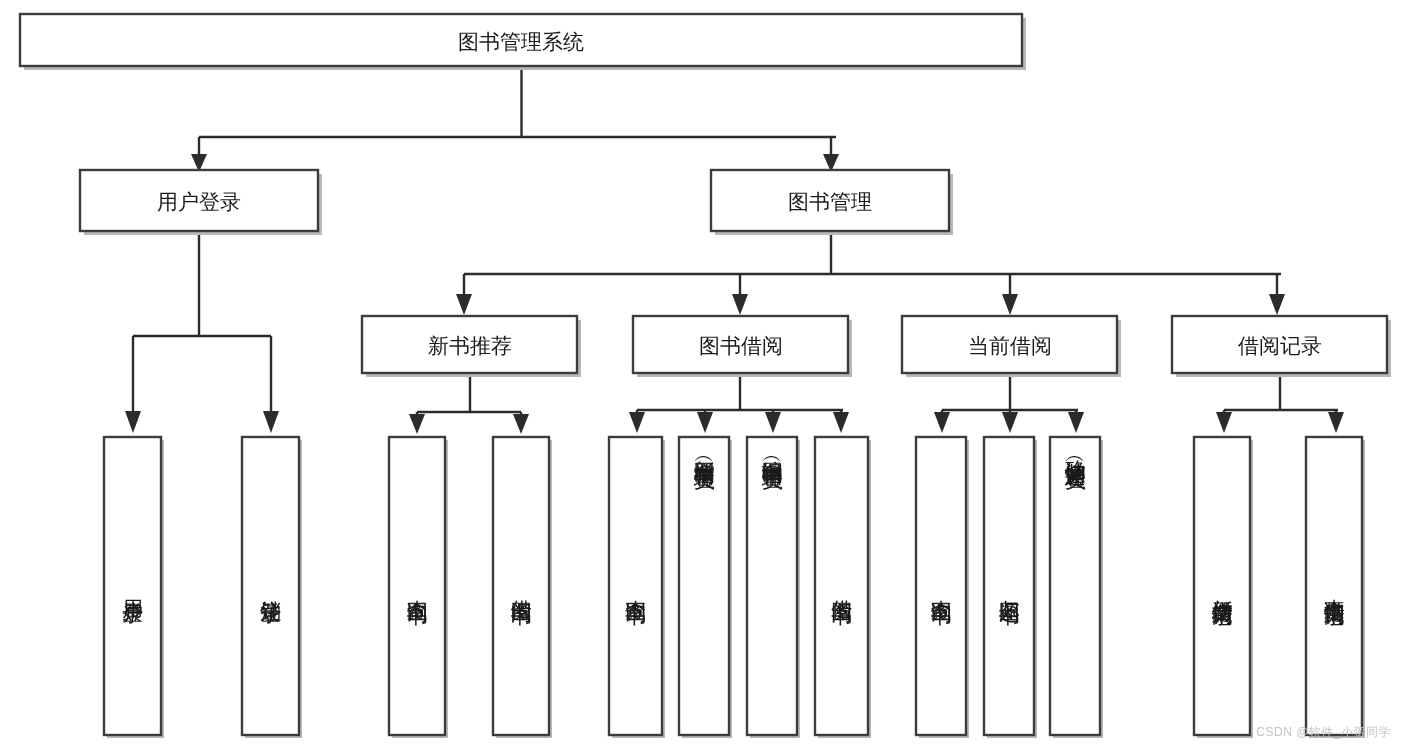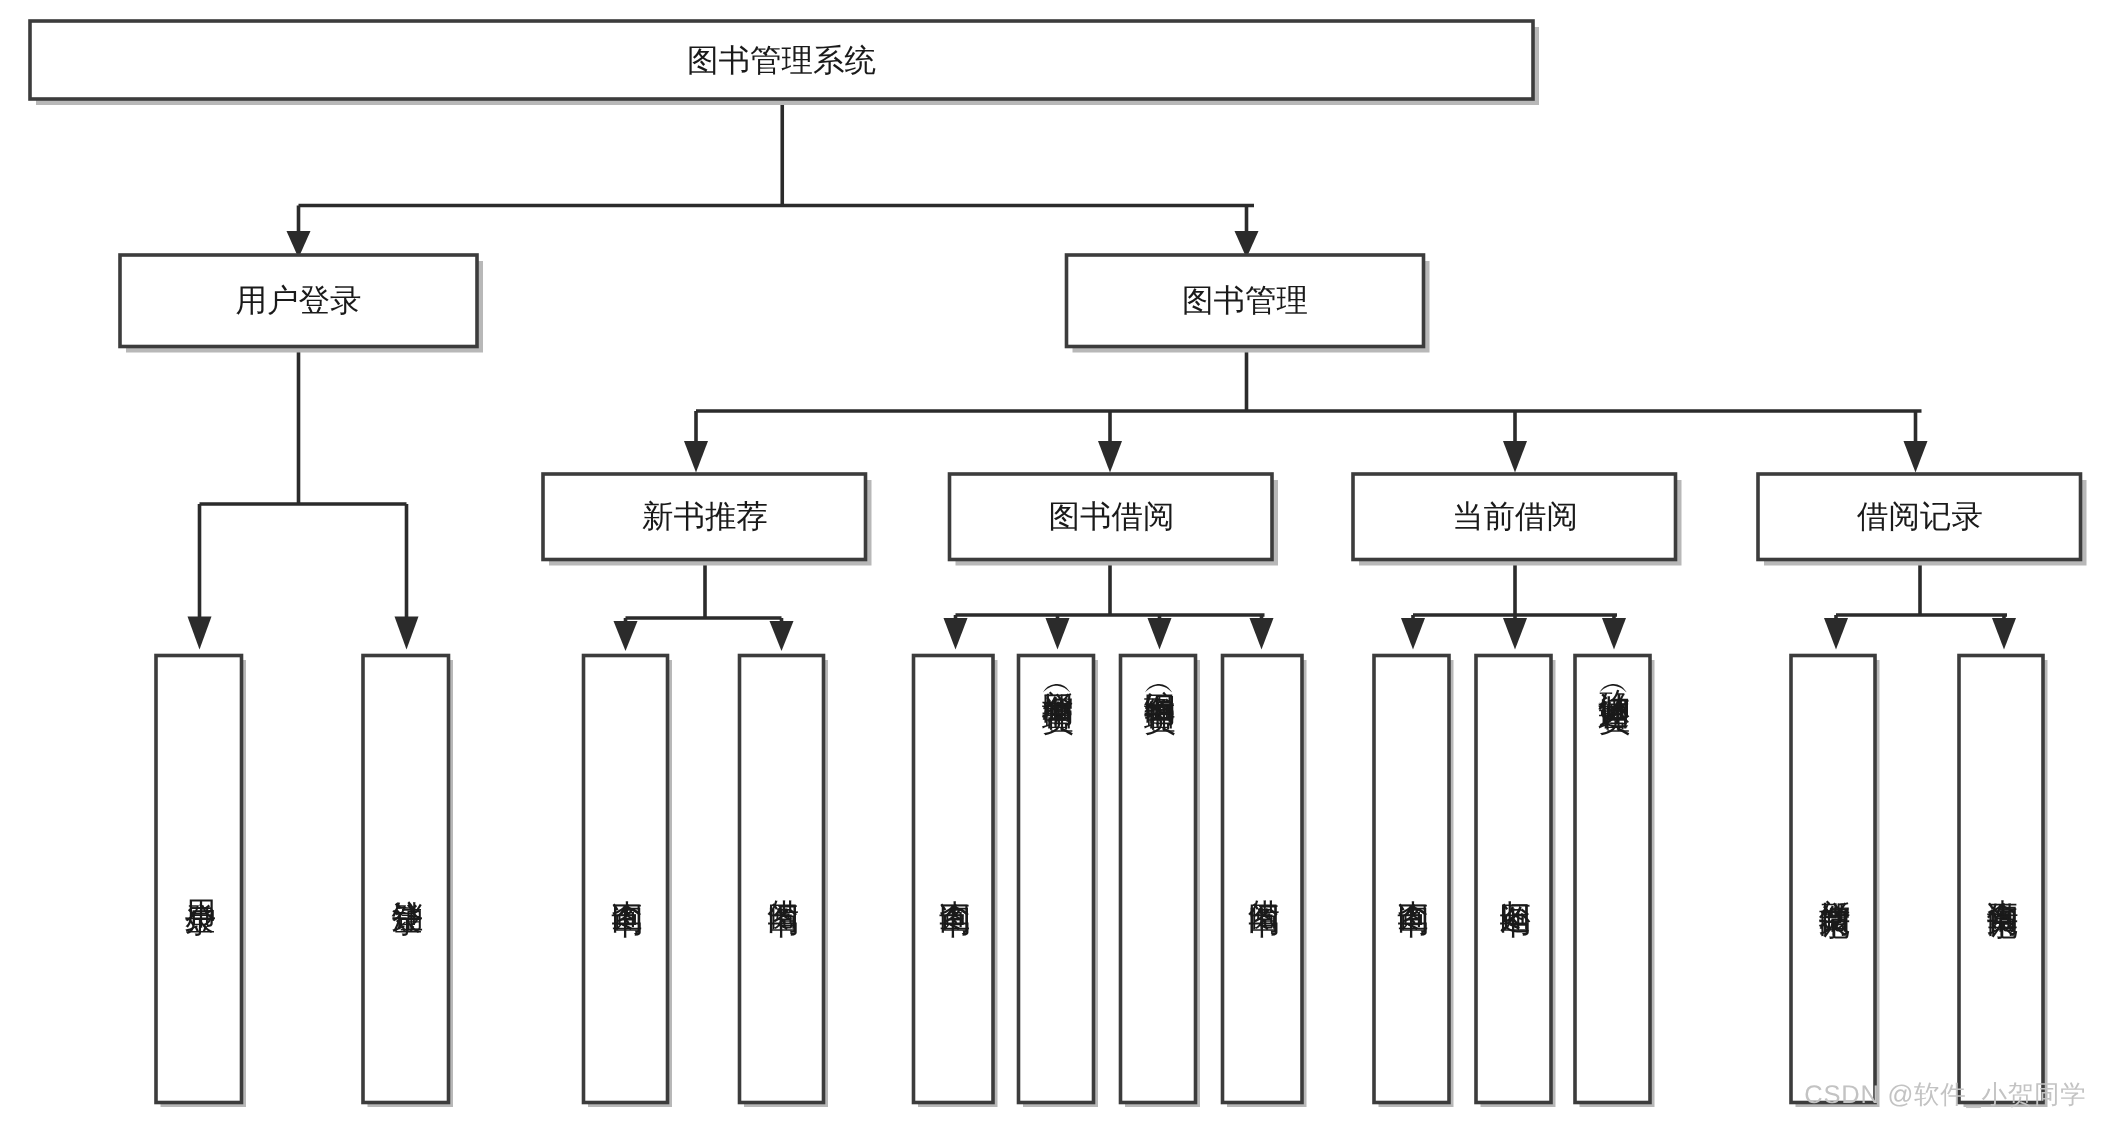--- a/index.html
+++ b/index.html
@@ -63,21 +63,21 @@
     display: flex;
     align-items: center;
     justify-content: center;
     pointer-events: none;
   }
   .watermark {
     position: absolute;
     right: 14px;
     bottom: 6px;
     font-family: "Liberation Sans", "DejaVu Sans", sans-serif;
-    font-size: 17px;
+    font-size: 12px;
     color: #c3c3c3;
     letter-spacing: 0.5px;
     white-space: nowrap;
   }
 </style>
 </head>
 <body>
 
 <svg id="diagram" viewBox="0 0 1405 747" xmlns="http://www.w3.org/2000/svg">
 

